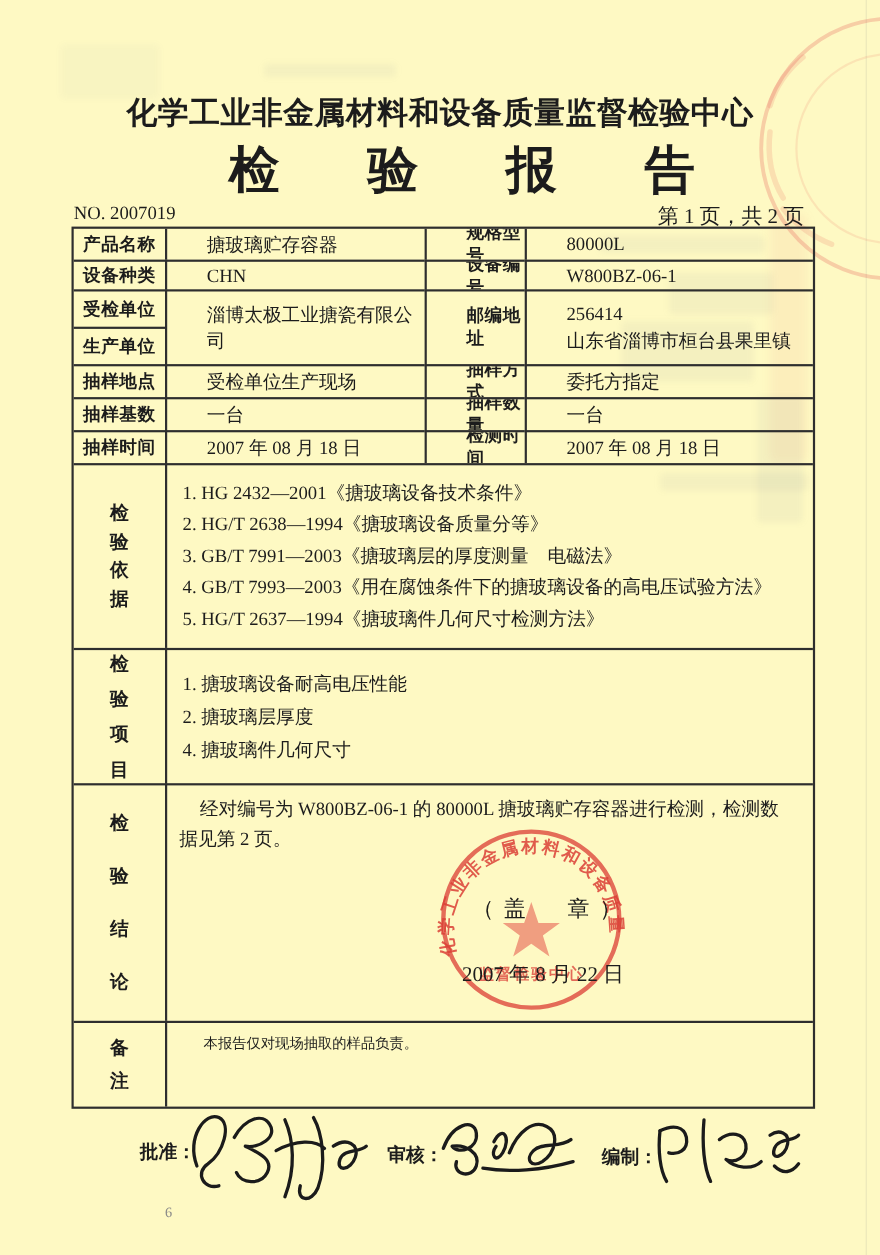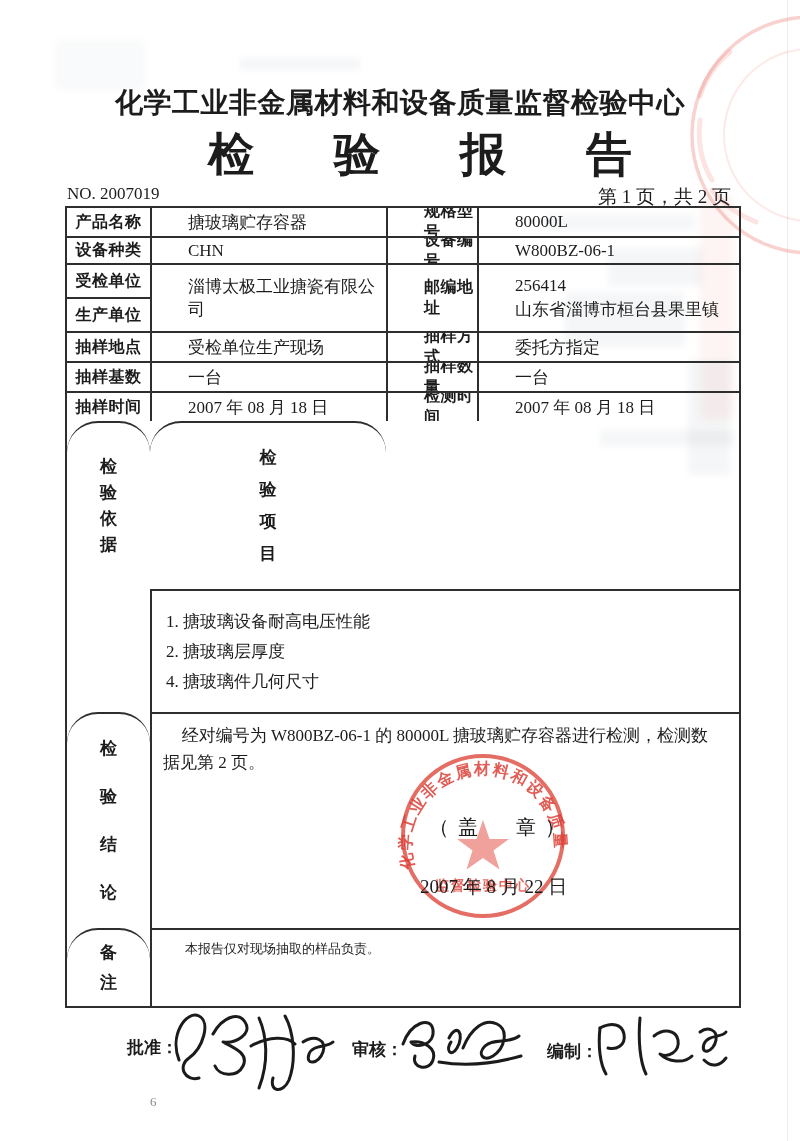--- a/index.html
+++ b/index.html
@@ -1,18 +1,18 @@
 <!DOCTYPE html>
 <html><head>
 <meta charset="utf-8">
 <style>
   html,body{margin:0;padding:0;background:#e8e8e6;}
   .page{
     position:relative;width:800px;height:1141px;margin:0 auto;
-    background:#ffffff;overflow:hidden;
+    background:#fef9c3;overflow:hidden;
     font-family:"Liberation Serif","DejaVu Serif",serif;color:#1c1c1c;
   }
   
   .org-title{
     position:absolute;top:84px;left:0;width:800px;text-align:center;
     font-family:"Liberation Sans","DejaVu Sans",sans-serif;
     font-weight:bold;font-size:28px;letter-spacing:0.5px;white-space:nowrap;
   }
   .report-title{
     position:absolute;top:124px;left:172px;
@@ -41,21 +41,21 @@
   }
   .bl{border-left:2px solid #2e2e2e;padding-left:36px;}
   .bt{border-top:2px solid #2e2e2e;}
   .span2{grid-row:3 / span 2;}
   .col1{grid-column:1;} .col2{grid-column:2;} .col3{grid-column:3;} .col4{grid-column:4;}
   .content{grid-column:2 / span 3;position:relative;}
   .two-line{flex-direction:column;align-items:flex-start;justify-content:center;line-height:24px;}
 
   
   .vlab{display:flex;align-items:center;justify-content:center;padding:0;
-    font-family:"Liberation Sans","DejaVu Sans",sans-serif;font-weight:bold;font-size:17px;border-radius:31px;}
+    font-family:"Liberation Sans","DejaVu Sans",sans-serif;font-weight:bold;font-size:17px;}
   .vlab span{display:block;width:1.25em;word-break:break-all;text-align:center;}
   .lh26 span{line-height:26px;} .lh32 span{line-height:32px;}
   .lh48 span{line-height:48px;} .lh30 span{line-height:30px;}
 
   .list{flex-direction:column;align-items:flex-start;justify-content:center;
         padding-left:14px;font-size:17px;line-height:28.5px;}
   .list div{white-space:nowrap;}
   .items-list{line-height:30px;}
   .concl-cell{display:block;padding:8px 14px 0 11px;font-size:17px;line-height:27px;}
   .concl-text{text-indent:1.1em;margin:0;}
@@ -137,20 +137,27 @@
     <div class="cell lab bl bt">抽样数量</div>
     <div class="cell bl bt">一台</div>
 
     <div class="cell lab bt">抽样时间</div>
     <div class="cell bl bt">2007 年 08 月 18 日</div>
     <div class="cell lab bl bt">检测时间</div>
     <div class="cell bl bt">2007 年 08 月 18 日</div>
 
     <div class="cell vlab lh26 bt">
       <span>检验依据</span>
+    </div>
+    <div class="cell content list bl bt">
+      <div>1. HG 2432—2001《搪玻璃设备技术条件》</div>
+      <div>2. HG/T 2638—1994《搪玻璃设备质量分等》</div>
+      <div>3. GB/T 7991—2003《搪玻璃层的厚度测量　电磁法》</div>
+      <div>4. GB/T 7993—2003《用在腐蚀条件下的搪玻璃设备的高电压试验方法》</div>
+      <div>5. HG/T 2637—1994《搪玻璃件几何尺寸检测方法》</div>
     </div>
 
     <div class="cell vlab lh32 bt">
       <span>检验项目</span>
     </div>
     <div class="cell content list items-list bl bt">
       <div>1.  搪玻璃设备耐高电压性能</div>
       <div>2.  搪玻璃层厚度</div>
       <div>4.  搪玻璃件几何尺寸</div>
     </div>

